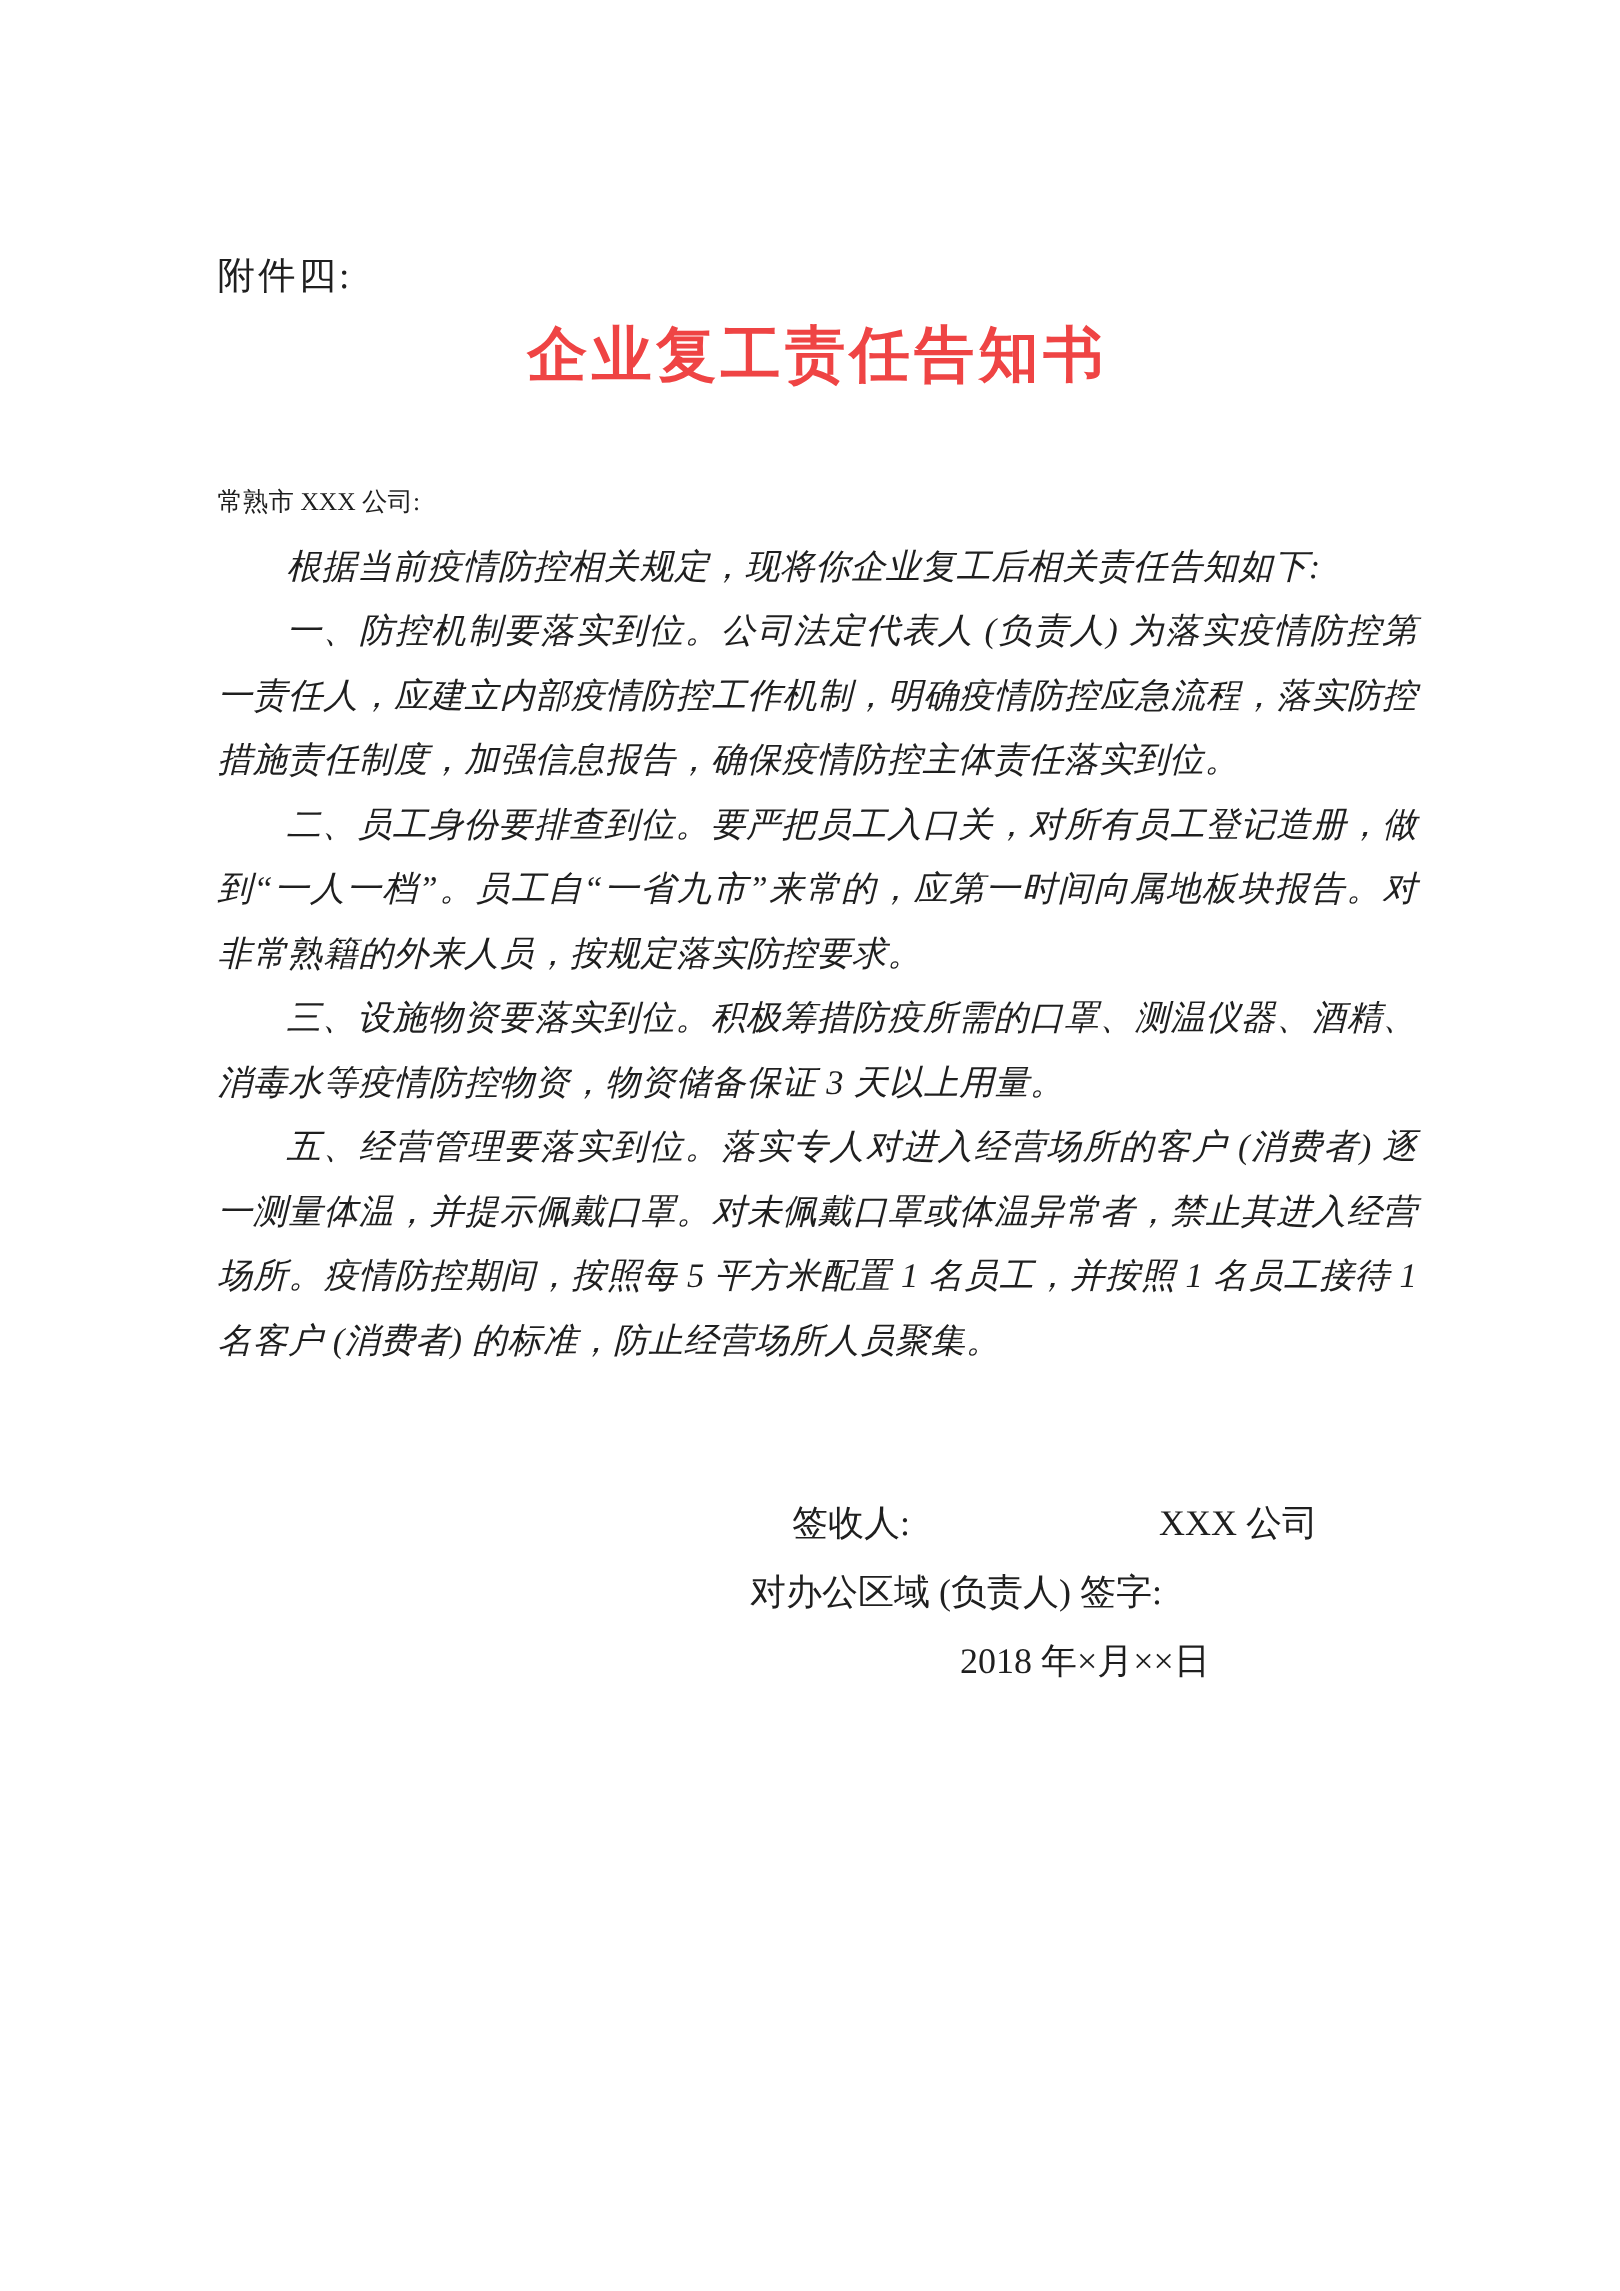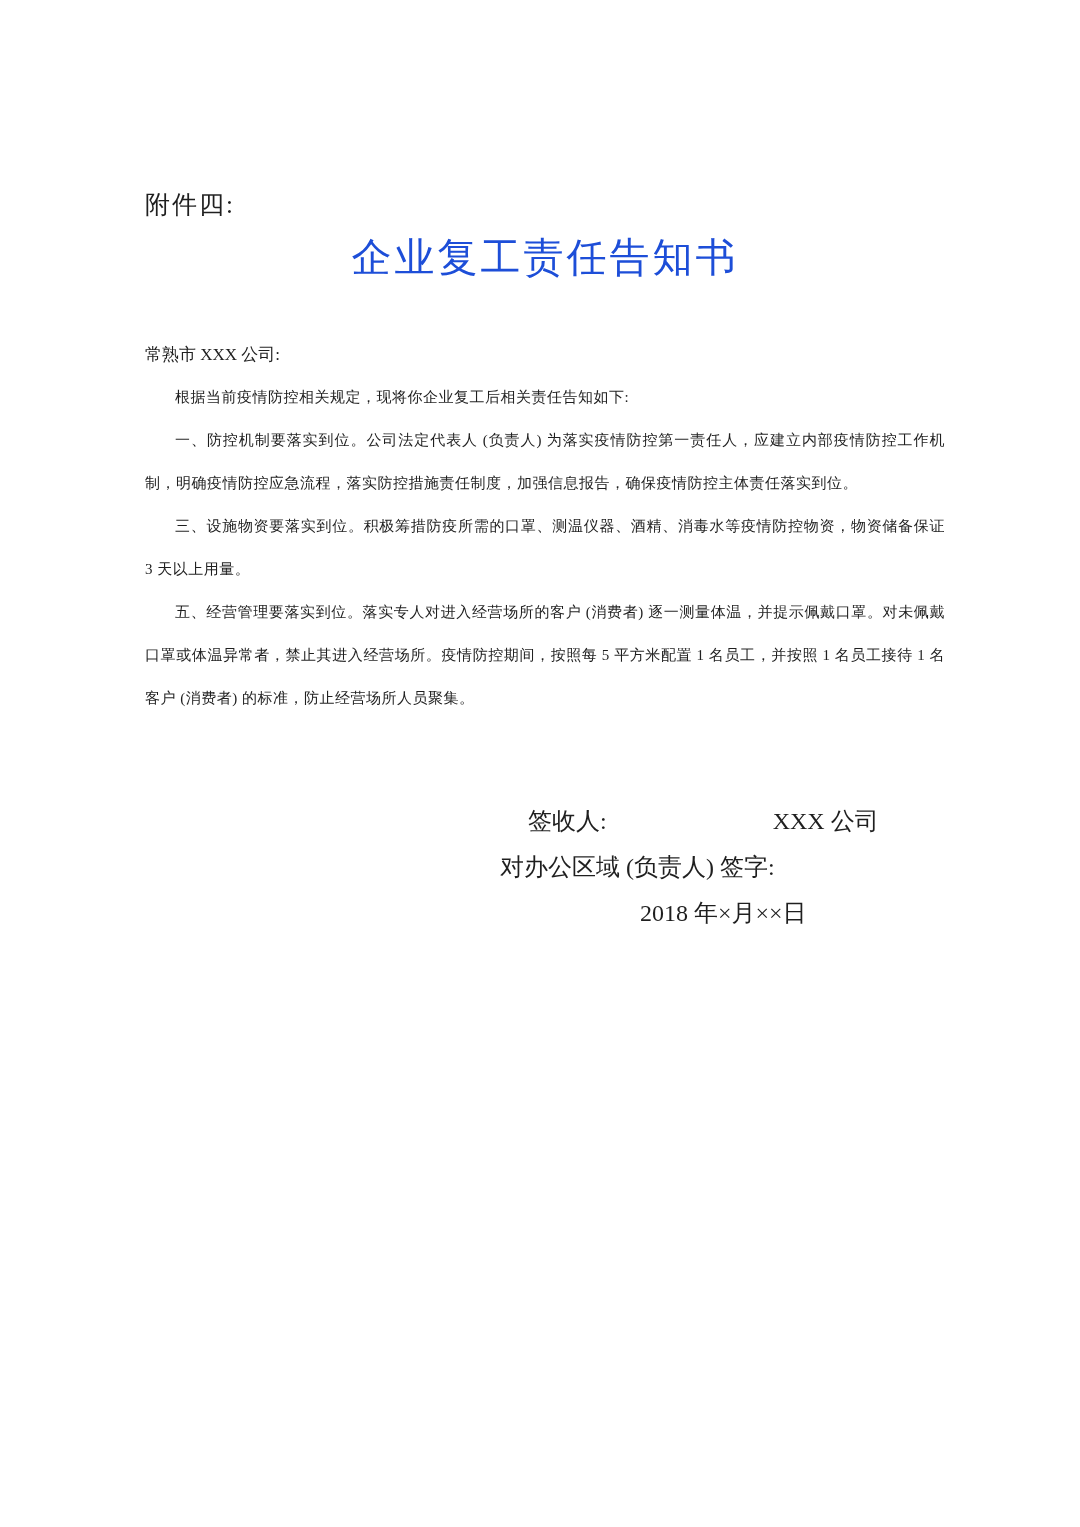--- a/index.html
+++ b/index.html
@@ -15,53 +15,54 @@
     height: 1527px;
     background: #ffffff;
     overflow: hidden;
     font-family: "Liberation Serif", "DejaVu Serif", serif;
     color: #1f1f1f;
   }
 
   .content {
     position: absolute;
     left: 145px;
-    top: 189px;
+    top: 169px;
     width: 800px;
   }
 
   .attachment-label {
     font-size: 25px;
     line-height: 32px;
     letter-spacing: 2px;
   }
 
   .doc-title {
     margin-top: 12px;
     text-align: center;
     font-family: "Liberation Sans", "DejaVu Sans", sans-serif;
-    font-weight: 400;
+    font-weight: 700;
     font-size: 40px;
     line-height: 48px;
     letter-spacing: 3px;
-    color: #1d4ed8;
+    color: #ef4444;
   }
 
   .salutation {
     margin-top: 52px;
     font-size: 17px;
     line-height: 43px;
   }
 
   .body-para {
-    font-size: 15px;
+    font-size: 23px;
     line-height: 43px;
     text-indent: 2em;
     text-align: justify;
     letter-spacing: 0.5px;
+    font-style: italic;
   }
 
   .signature-block {
     margin-top: 78px;
     font-size: 24px;
   }
 
   .sig-line {
     line-height: 46px;
     white-space: nowrap;
@@ -81,20 +82,21 @@
     <div class="attachment-label">附件四:</div>
 
     <h1 class="doc-title">企业复工责任告知书</h1>
 
     <div class="salutation">常熟市 XXX 公司:</div>
 
     <p class="body-para">根据当前疫情防控相关规定，现将你企业复工后相关责任告知如下:</p>
 
     <p class="body-para">一、防控机制要落实到位。公司法定代表人 (负责人) 为落实疫情防控第一责任人，应建立内部疫情防控工作机制，明确疫情防控应急流程，落实防控措施责任制度，加强信息报告，确保疫情防控主体责任落实到位。</p>
 
+    <p class="body-para">二、员工身份要排查到位。要严把员工入口关，对所有员工登记造册，做到“一人一档”。员工自“一省九市”来常的，应第一时间向属地板块报告。对非常熟籍的外来人员，按规定落实防控要求。</p>
 
     <p class="body-para">三、设施物资要落实到位。积极筹措防疫所需的口罩、测温仪器、酒精、消毒水等疫情防控物资，物资储备保证 3 天以上用量。</p>
 
 
     <p class="body-para">五、经营管理要落实到位。落实专人对进入经营场所的客户 (消费者) 逐一测量体温，并提示佩戴口罩。对未佩戴口罩或体温异常者，禁止其进入经营场所。疫情防控期间，按照每 5 平方米配置 1 名员工，并按照 1 名员工接待 1 名客户 (消费者) 的标准，防止经营场所人员聚集。</p>
 
     <div class="signature-block">
       <div class="sig-line sig-line-1">
         <span class="signer-label">签收人:</span>
         <span class="signer-value">XXX 公司</span>

